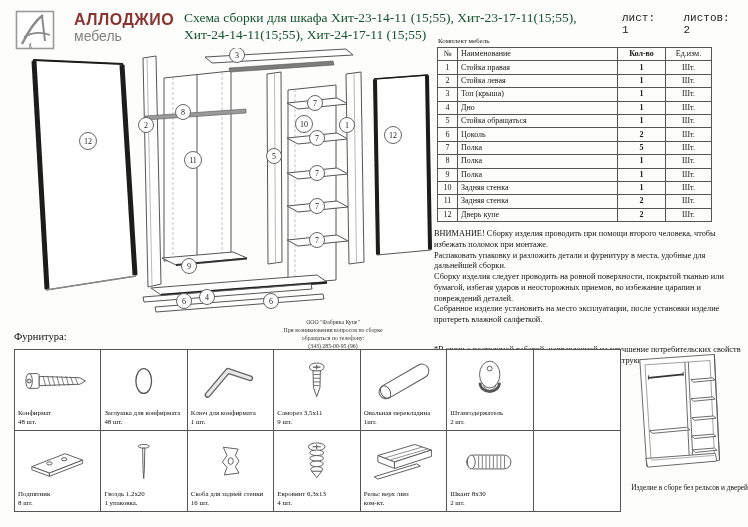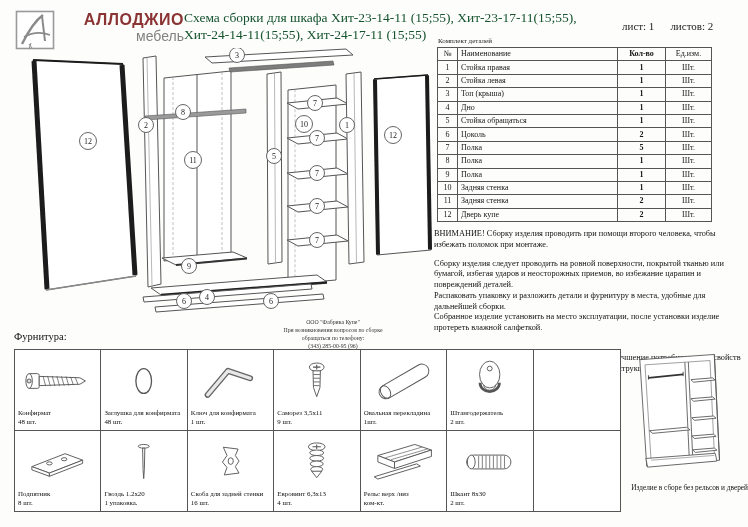--- a/index.html
+++ b/index.html
@@ -4,46 +4,46 @@
 <style>
   * { box-sizing: border-box; }
   html,body { margin:0; padding:0; }
   body {
     width:748px; height:527px; position:relative; overflow:hidden;
     background:#fdfdfc; color:#1a1a1a;
     font-family:"Liberation Serif","DejaVu Serif",serif;
   }
   
   .logo-box { position:absolute; left:15px; top:10px; width:40px; height:40px; }
-  .brand { position:absolute; left:62px; top:12px; width:122px; text-align:right;
+  .brand { position:absolute; left:74px; top:12px; width:122px; text-align:left;
            font-family:"Liberation Sans","DejaVu Sans",sans-serif; }
   .brand-name { font-size:16px; font-weight:bold; letter-spacing:.5px; color:#8b3434; line-height:1.05; }
   .brand-sub  { font-size:14px; color:#828282; line-height:1.1; }
   .doc-title { position:absolute; left:184px; top:10px; width:435px;
                font-size:13.5px; line-height:1.25; color:#14532d; }
-  .sheet-info { position:absolute; left:622px; top:20px; width:120px;
-                font-family:Liberation Serif, serif;
+  .sheet-info { position:absolute; left:622px; top:12px; width:120px;
+                font-family:Liberation Mono, monospace;
                 font-size:11px; color:#222; display:flex; gap:16px;align-items:flex-end; }
   
   #exploded-svg { position:absolute; left:15px; top:48px; }
   
   .pt-caption { position:absolute; left:438px; top:37px; font-size:7px; color:#222; }
   .parts-table { position:absolute; left:437px; top:47px; border-collapse:collapse;
                  font-size:8px; color:#161616; table-layout:fixed; }
   .parts-table th, .parts-table td { border:1px solid #555; padding:0 3px; height:13.4px;
                  font-weight:normal; text-align:center; line-height:1; overflow:hidden; white-space:nowrap; }
   .parts-table .c-num  { width:20px; }
   .parts-table .c-name { width:160px; text-align:left; }
   .parts-table .c-qty  { width:48px;font-weight:bold; }
   .parts-table .c-unit { width:46px; }
   
   .notes { position:absolute; left:434px; top:229px; width:313px;
            font-size:8.3px; line-height:1.3; color:#111; }
   .notes p { margin:0; }
-  .notes p.gap-after { margin-bottom:8px; }
+  .notes p.gap-after { margin-bottom:0; }
   .notes p.gap-after-lg { margin-bottom:19px; }
   
   .contact { position:absolute; left:247px; top:318px; width:172px; text-align:center;
              font-size:5.8px; line-height:1.4; color:#333; }
   
   .hw-title { position:absolute; left:14px; top:331px; font-size:10.5px; color:#111; }
   .hw-grid { position:absolute; left:14px; top:349px; width:607px; height:163px;
              display:grid; grid-template-columns:repeat(7,1fr); grid-template-rows:81px 80px;
              border:1px solid #555; background:#fff; }
   .hw-cell { border-right:1px solid #555; border-bottom:1px solid #555;
@@ -226,21 +226,21 @@
         <circle cx="169" cy="253" r="7.5" fill="#fff" stroke="#666" stroke-width="1"></circle>
         <text x="169" y="255.8" text-anchor="middle" font-size="8" font-family="&quot;Liberation Serif&quot;,&quot;DejaVu Serif&quot;,serif" fill="#222">6</text>
       </g>
       <g>
         <circle cx="256" cy="253" r="7.5" fill="#fff" stroke="#666" stroke-width="1"></circle>
         <text x="256" y="255.8" text-anchor="middle" font-size="8" font-family="&quot;Liberation Serif&quot;,&quot;DejaVu Serif&quot;,serif" fill="#222">6</text>
       </g>
     </g>
 </svg>
 
-<div class="pt-caption">Комплект деталей</div>
+<div class="pt-caption">Комплект мебель</div>
 <table class="parts-table">
   <thead>
       <tr id="pt-head">
         <th class="c-num">№</th>
         <th class="c-name">Наименование</th>
         <th class="c-qty">Кол-во</th>
         <th class="c-unit">Ед.изм.</th>
       </tr>
     </thead>
   <tbody>
@@ -314,22 +314,22 @@
         <td class="c-num">12</td>
         <td class="c-name">Дверь купе</td>
         <td class="c-qty">2</td>
         <td class="c-unit">Шт.</td>
       </tr>
     </tbody>
 </table>
 
 <div class="notes">
   <p class="gap-after">ВНИМАНИЕ! Сборку изделия проводить при помощи второго человека, чтобы избежать поломок при монтаже.</p>
+  <p>Распаковать упаковку и разложить детали и фурнитуру в места, удобные для дальнейшей сборки.</p>
   <p>Сборку изделия следует проводить на ровной поверхности, покрытой тканью или бумагой, избегая ударов и неосторожных приемов, во избежание царапин и повреждений деталей.</p>
-  <p>Распаковать упаковку и разложить детали и фурнитуру в места, удобные для дальнейшей сборки.</p>
   <p class="gap-after-lg">Собранное изделие установить на место эксплуатации, после установки изделие протереть влажной салфеткой.</p>
   <p>*В связи с постоянной работой, направленной на улучшение потребительских свойств мебели, возможны незначительные изменения в конструкции не влияющие на функциональные качества изделий.</p>
 </div>
 
 <div class="contact">
   <div>ООО "Фабрика Купе"</div>
   <div>При возникновении вопросов по сборке</div>
   <div>обращаться по телефону:</div>
   <div>(343) 285-00-95 (96)</div>
 </div>

